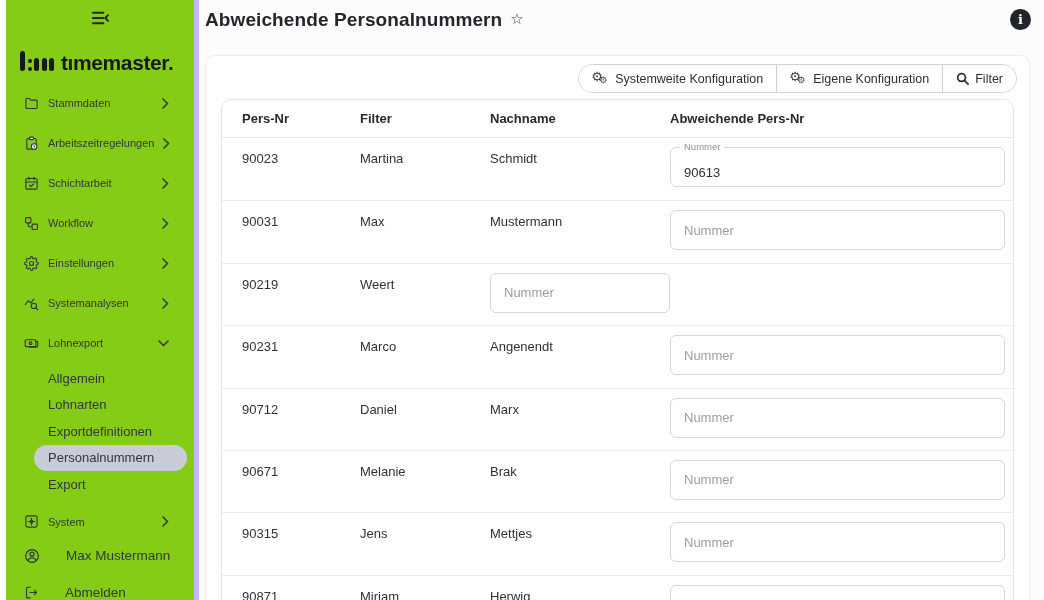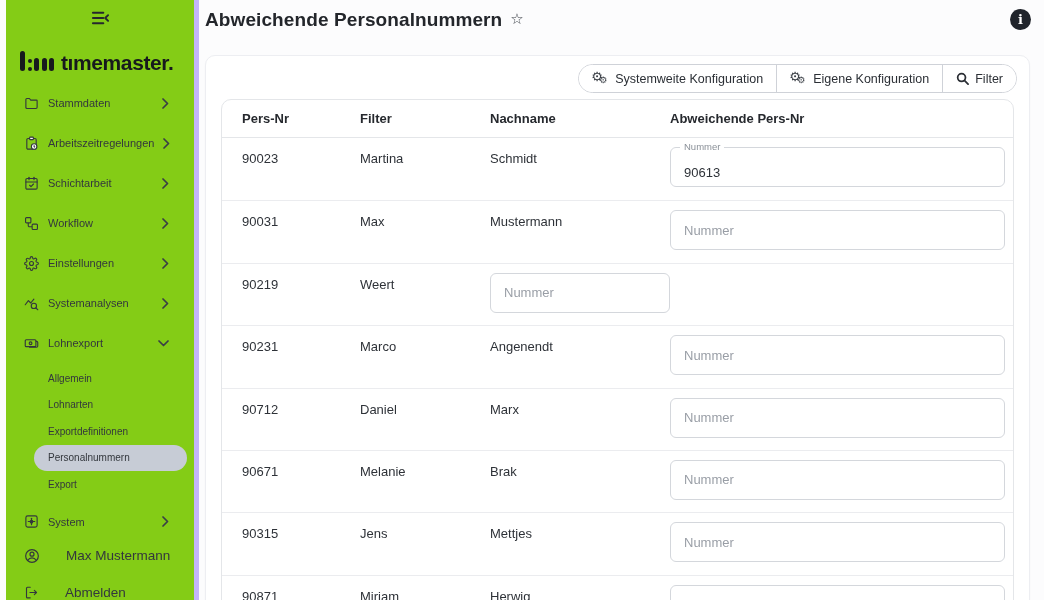--- a/index.html
+++ b/index.html
@@ -16,21 +16,21 @@
   .lm-colon{display:flex;flex-direction:column;justify-content:space-between;height:12px;width:4px;}
   .lm-colon i{display:block;width:4px;height:4px;border-radius:2px;background:#17191d;}
   .logotext{font-size:21px;font-weight:700;letter-spacing:-0.4px;color:#17191d;line-height:1;}
   .nav{position:absolute;top:83px;left:0;right:0;}
   .nav-item{height:40px;display:flex;align-items:center;padding:0 25px 0 18px;gap:9px;cursor:pointer;font-size:11px;color:#33373d;}
   .nav-item .nicon{flex:0 0 15px;color:#33373d;}
   .nav-item .nlabel{flex:1;white-space:nowrap;}
   .chev{color:#3a3f46;}
   .subnav{margin:2px 0 4px 0;}
   .subitem{height:26.5px;display:flex;align-items:center;margin:0 7px 0 28px;padding-left:14px;
-    border-radius:14px;font-size:10px;color:#33373d;cursor:pointer;white-space:nowrap;}
+    border-radius:14px;font-size:13px;color:#33373d;cursor:pointer;white-space:nowrap;}
   .subitem.active{background:#c7ccd6;}
   .account{position:absolute;left:0;right:0;top:537px;}
   .acct-item{height:37px;display:flex;align-items:center;padding:0 18px;gap:26px;font-size:13.5px;color:#33373d;cursor:pointer;}
   
   .main{position:absolute;left:194px;top:0;width:850px;height:600px;}
   .topbar{position:relative;height:46px;}
   .page-title{position:absolute;left:11px;top:9px;font-size:19px;font-weight:600;color:#23262b;letter-spacing:0.1px;}
   .fav-star{display:inline-block;font-size:15px;font-weight:400;color:#3a3f46;margin-left:8px;vertical-align:2px;cursor:pointer;}
   .info-btn{position:absolute;right:13px;top:9px;width:21px;height:21px;border-radius:50%;background:#20242b;color:#fff;
     display:flex;align-items:center;justify-content:center;font-family:"DejaVu Serif",serif;font-weight:700;font-size:13px;cursor:pointer;}

